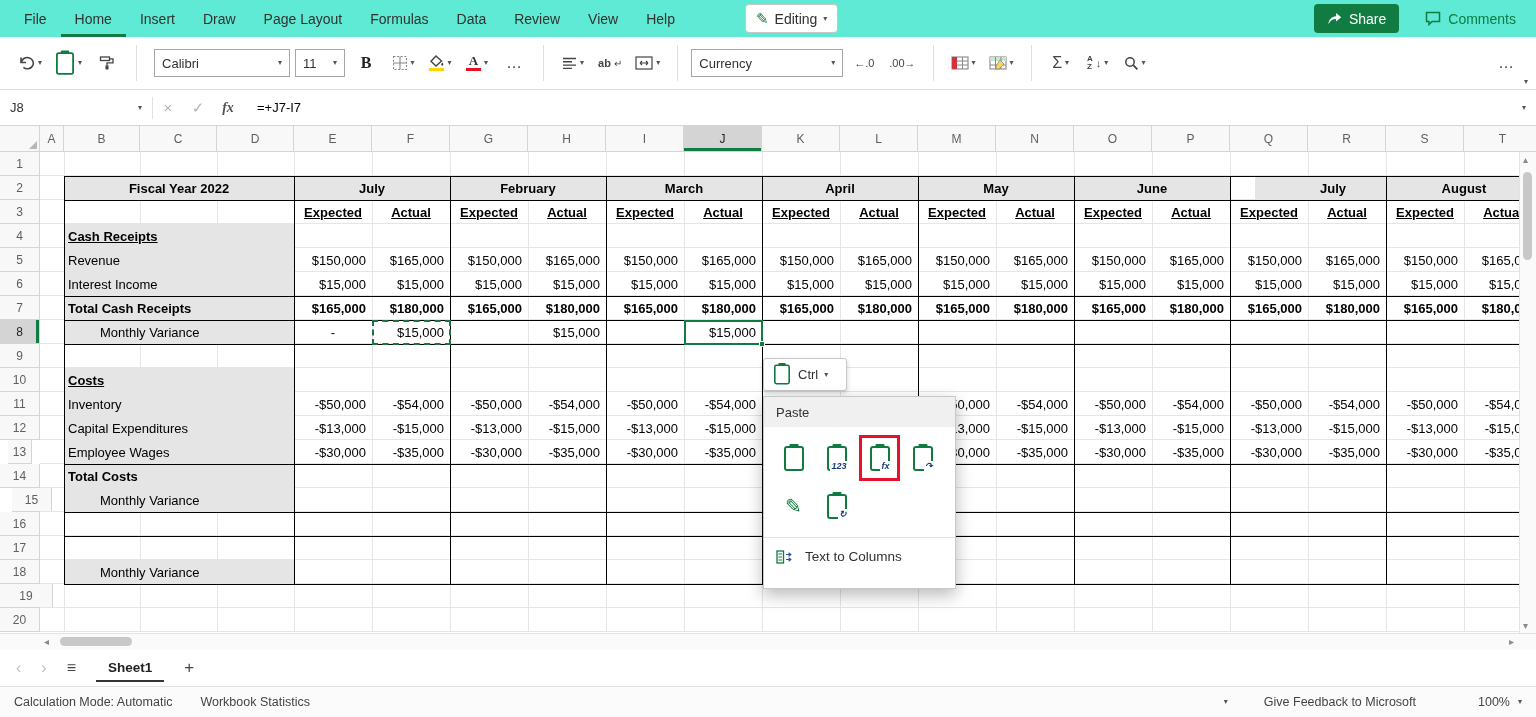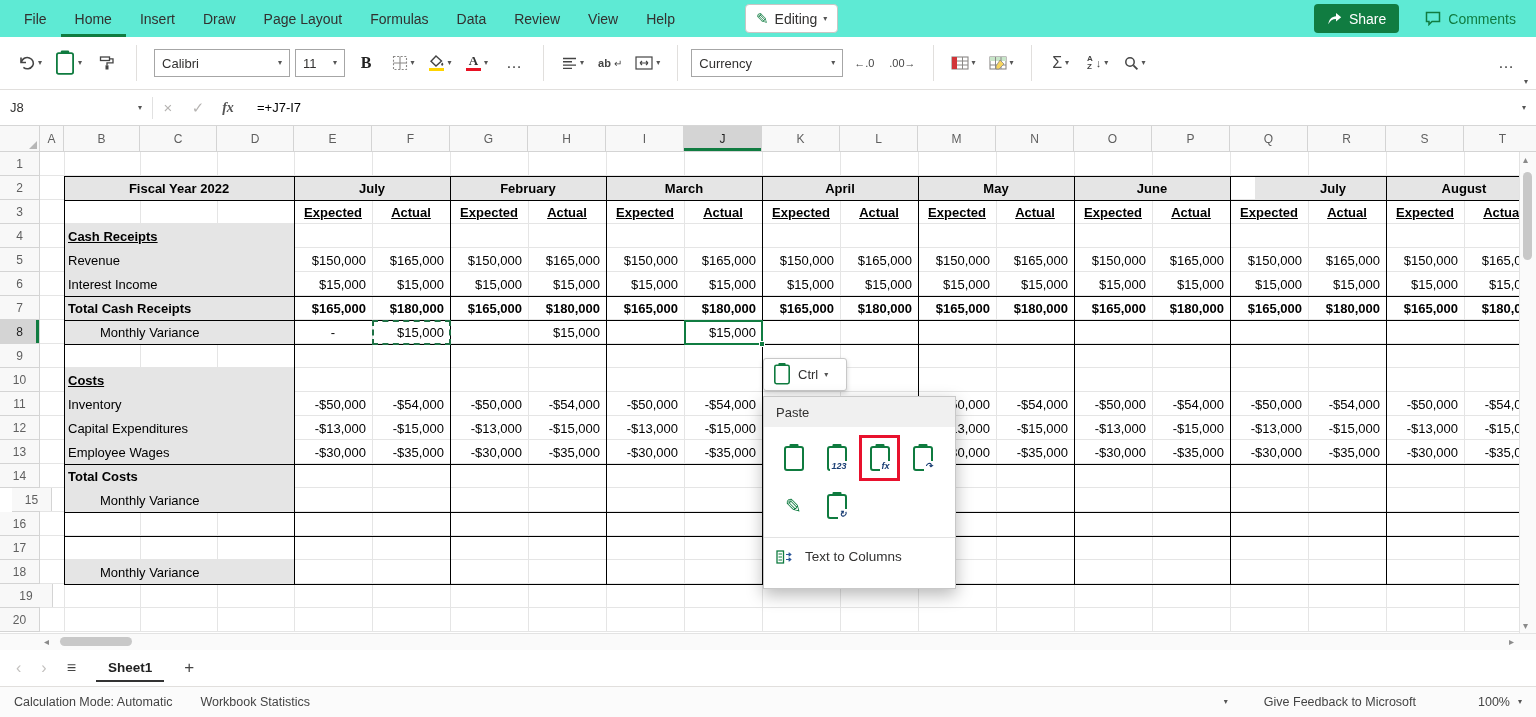--- a/index.html
+++ b/index.html
@@ -368,21 +368,21 @@
     <div class="rowhdr" style="left: 0px; top: 74px; width: 40px; height: 24px;">3</div>
     <div class="rowhdr" style="left: 0px; top: 98px; width: 40px; height: 24px;">4</div>
     <div class="rowhdr" style="left: 0px; top: 122px; width: 40px; height: 24px;">5</div>
     <div class="rowhdr" style="left: 0px; top: 146px; width: 40px; height: 24px;">6</div>
     <div class="rowhdr" style="left: 0px; top: 170px; width: 40px; height: 24px;">7</div>
     <div class="rowhdr selhdr-row" style="left: 0px; top: 194px; width: 40px; height: 24px;">8</div>
     <div class="rowhdr" style="left: 0px; top: 218px; width: 40px; height: 24px;">9</div>
     <div class="rowhdr" style="left: 0px; top: 242px; width: 40px; height: 24px;">10</div>
     <div class="rowhdr" style="left: 0px; top: 266px; width: 40px; height: 24px;">11</div>
     <div class="rowhdr" style="left: 0px; top: 290px; width: 40px; height: 24px;">12</div>
-    <div class="rowhdr" style="left: 0px; top: 314px; width: 40px; height: 24px;">13</div>
+    <div class="rowhdr" style="left: 8px; top: 314px; width: 24px; height: 24px;">13</div>
     <div class="rowhdr" style="left: 0px; top: 338px; width: 40px; height: 24px;">14</div>
     <div class="rowhdr" style="left: 12px; top: 362px; width: 40px; height: 24px;">15</div>
     <div class="rowhdr" style="left: 0px; top: 386px; width: 40px; height: 24px;">16</div>
     <div class="rowhdr" style="left: 0px; top: 410px; width: 40px; height: 24px;">17</div>
     <div class="rowhdr" style="left: 0px; top: 434px; width: 40px; height: 24px;">18</div>
     <div class="rowhdr" style="left: 0px; top: 458px; width: 53px; height: 24px;">19</div>
     <div class="rowhdr" style="left: 0px; top: 482px; width: 40px; height: 24px;">20</div>
     <div class="vline" style="left: 64px; top: 26px; width: 1px; height: 480px;"></div>
     <div class="vline" style="left: 140px; top: 26px; width: 1px; height: 480px;"></div>
     <div class="vline" style="left: 217px; top: 26px; width: 1px; height: 480px;"></div>

